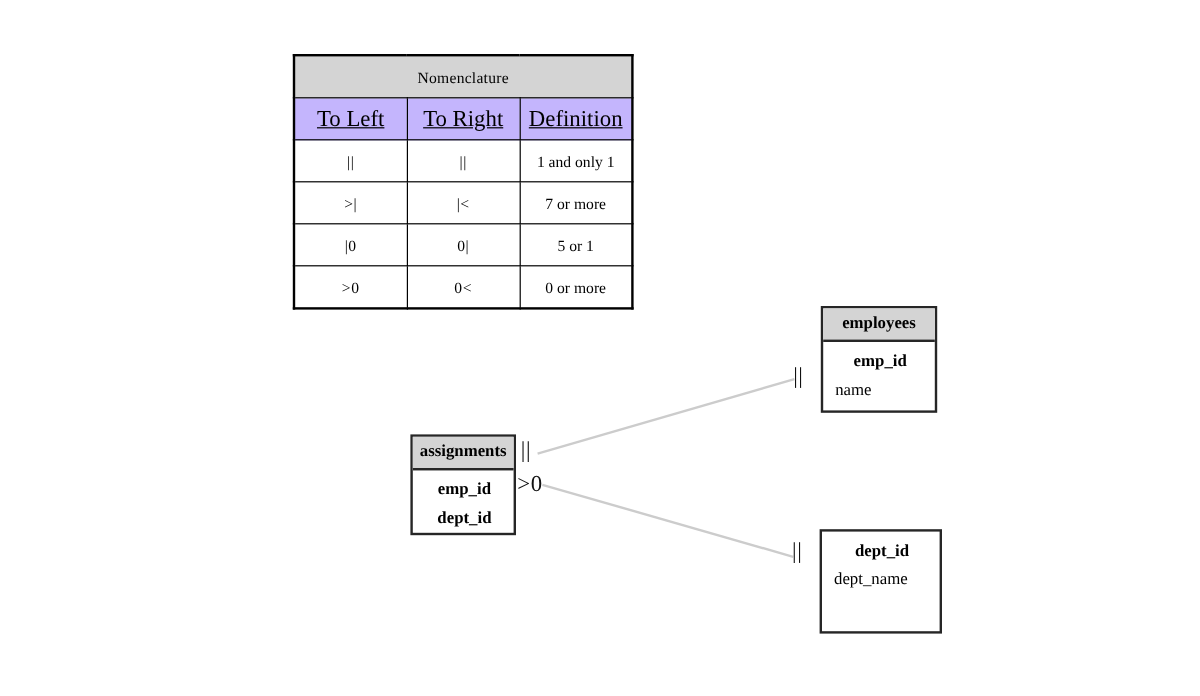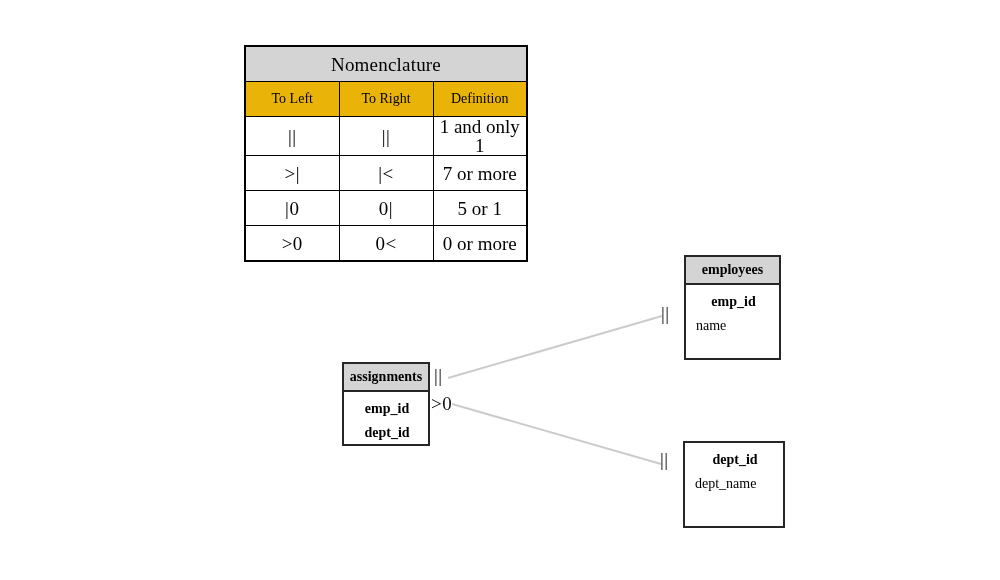--- a/index.html
+++ b/index.html
@@ -32,37 +32,38 @@
     top: 45px;
     width: 284px;
     border-collapse: collapse;
     table-layout: fixed;
     background: #ffffff;
     border: 2px solid #000000;
   }
   .nomen-table td, .nomen-table th {
     border: 1px solid #000000;
     font-weight: normal;
-    font-size: 19px;
+    font-size: 13px;
     line-height: 1;
     height: 34px;
     padding: 0 4px;
     text-align: center;
     vertical-align: middle;
     font-family: "Liberation Serif", "DejaVu Serif", serif;
   }
   .nomen-title {
     background: #d4d4d4;
     font-weight: bold;
     font-size: 21px;
     letter-spacing: 0.2px;
   }
   .nomen-head td {
-    background: #eab308;
-    font-size: 14px;
+    background: #c4b5fd;
+    font-size: 19px;
+    text-decoration: underline;
   }
   .col-left  { width: 76px; }
   .col-right { width: 89px; margin-left: 28px; }
   .col-def   { width: 117px; }
   .nomen-sym {
     font-size: 19px;
     letter-spacing: 0.5px;
   }
   .nomen-def {
     font-size: 19px;
@@ -100,21 +101,21 @@
     font-weight: bold;
     text-align: center;
   }
   .field.attr {
     font-weight: normal;
     text-align: left;
   }
 
   
   #ent-assignments { left: 342px; top: 362px; width: 88px; height: 84px; }
-  #ent-employees   { left: 684px; top: 255px; width: 97px; height: 105px; }
+  #ent-employees   { left: 684px; top: 255px; width: 97px; height: 89px; }
   #ent-departments { left: 683px; top: 441px; width: 102px; height: 87px; }
 
   
   .card-marker {
     position: absolute;
     font-family: "Liberation Serif", "DejaVu Serif", serif;
     font-size: 19px;
     line-height: 1;
     color: #111111;
     white-space: nowrap;

